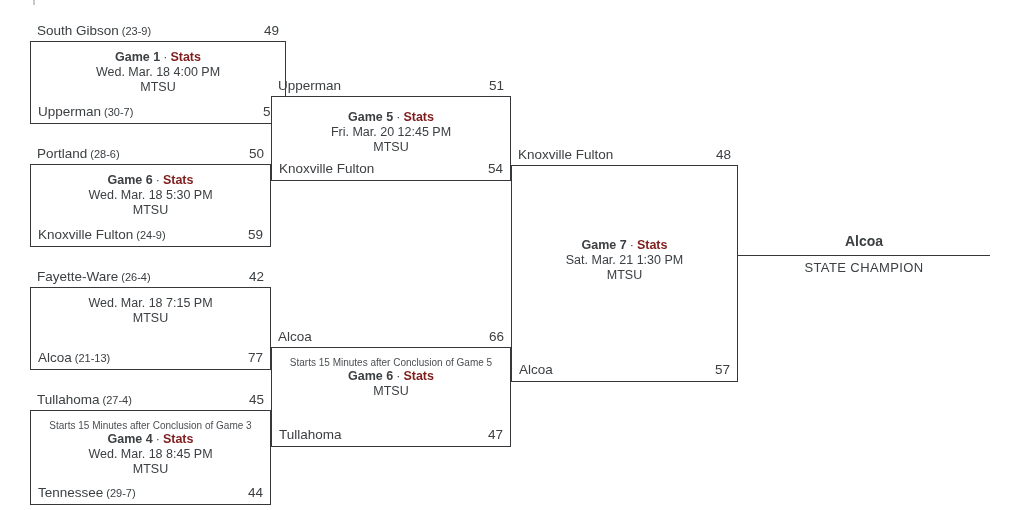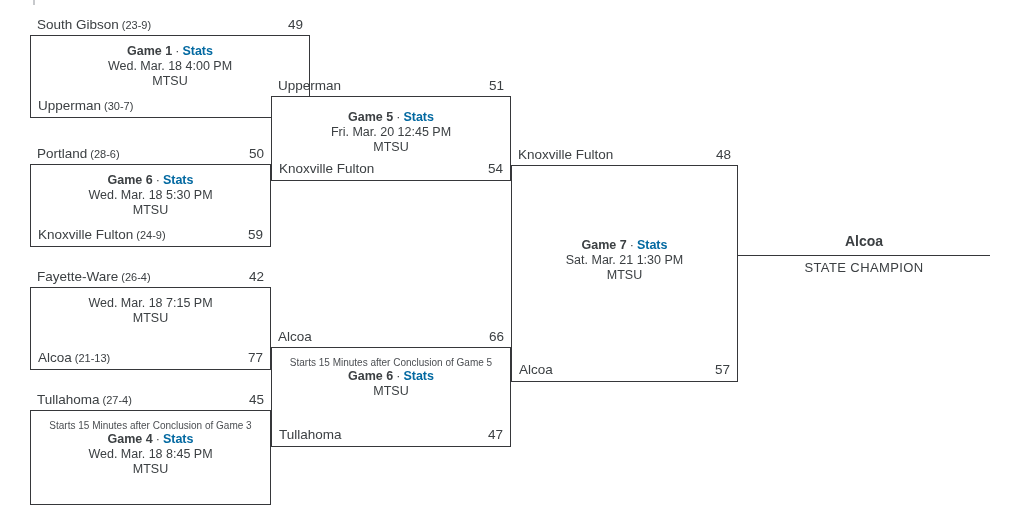--- a/index.html
+++ b/index.html
@@ -45,27 +45,27 @@
     line-height: 15px;
   }
   .note {
     font-size: 10px;
     line-height: 13px;
     color: #4c4f53;
   }
   .note:empty { display: none; }
   .gtitle { font-weight: bold; }
   .sep { margin: 0 3px; }
-  .stats { font-weight: bold; color: #0369a1; cursor: pointer; }
+  .stats { font-weight: bold; color: #7f1d1d; cursor: pointer; }
   .bteam {
     position: absolute;
     left: 0; right: 0; bottom: 3px;
   }
   
-  .g1 { left: 30px;  top: 17px;  width: 280px; }  .g1 .box { height: 83px; }
+  .g1 { left: 30px;  top: 23px;  width: 256px; }  .g1 .box { height: 83px; }
   .g2 { left: 30px;  top: 146px; width: 241px; }  .g2 .box { height: 83px; }
   .g3 { left: 30px;  top: 269px; width: 241px; }  .g3 .box { height: 83px; }
   .g4 { left: 30px;  top: 392px; width: 241px; }  .g4 .box { height: 95px; }
   .g5 { left: 271px; top: 78px;  width: 240px; }  .g5 .box { height: 85px; }  .g5 .info { padding-top: 13px; }
   .g6 { left: 271px; top: 329px; width: 240px; }  .g6 .box { height: 100px; }
   .g7 { left: 511px; top: 147px; width: 227px; }  .g7 .box { height: 217px; } .g7 .info { padding-top: 72px; }
   
   .champion {
     position: absolute;
     left: 738px; top: 228px;
@@ -155,20 +155,24 @@
       <span class="tname"><span>Tullahoma</span><span class="record">(27-4)</span></span>
       <span class="score">45</span>
     </div>
     <div class="box">
       <div class="info">
         <div class="note">Starts 15 Minutes after Conclusion of Game 3</div>
         <div class="title-line"><span class="gtitle">Game 4</span><span class="sep">·</span><span class="stats">Stats</span></div>
         <div class="when">Wed. Mar. 18 8:45 PM</div>
         <div class="venue">MTSU</div>
       </div>
+      <div class="trow bteam">
+        <span class="tname"><span>Tennessee</span><span class="record">(29-7)</span></span>
+        <span class="score">44</span>
+      </div>
     </div>
   </div>
 
   <div class="game g5">
     <div class="trow">
       <span class="tname"><span>Upperman</span></span>
       <span class="score">51</span>
     </div>
     <div class="box">
       <div class="info">

